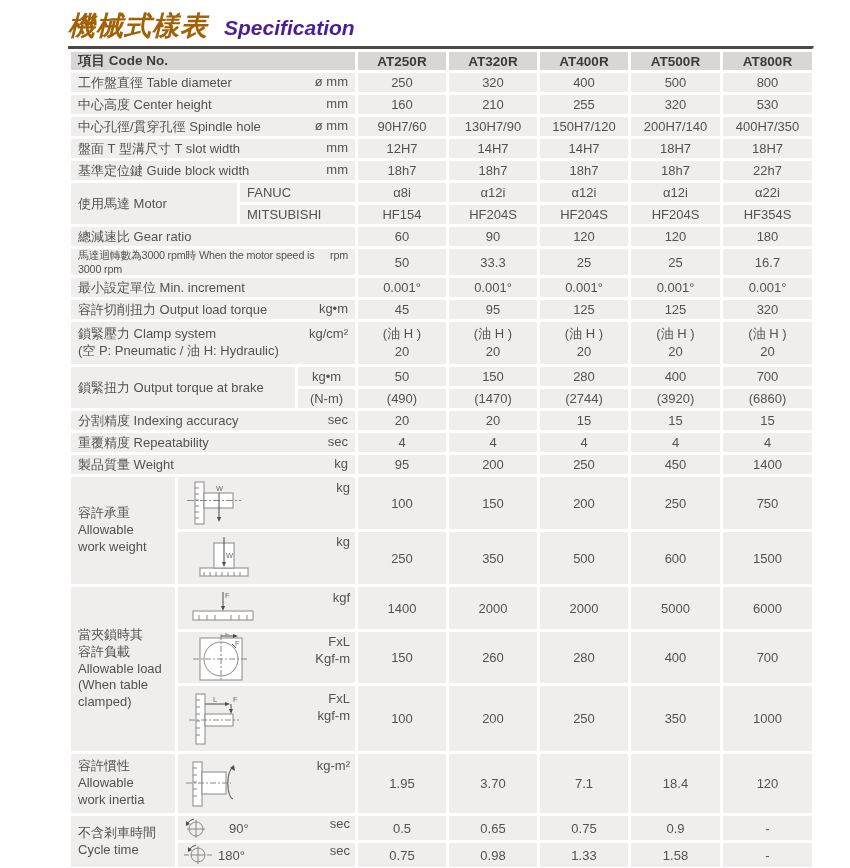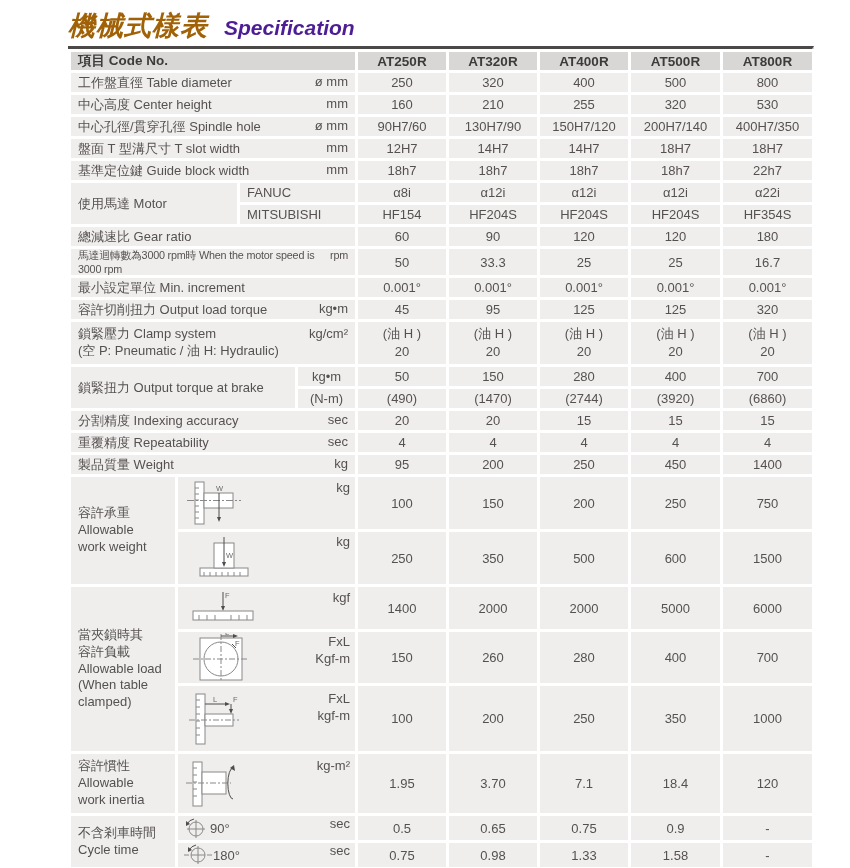--- a/index.html
+++ b/index.html
@@ -488,21 +488,21 @@
       <td class="val">7.1</td>
       <td class="val">18.4</td>
       <td class="val">120</td>
     </tr>
 
     <tr>
       <td class="lbl pre" rowspan="2">不含剎車時間
 Cycle time</td>
       <td class="mid" colspan="3" style="height:24px;">
               <div class="flexcell">
-        <span style="display:flex;align-items:center;gap:1px;">
+        <span style="display:flex;align-items:center;gap:20px;">
           <span class="diagram">
             <svg width="26" height="24" viewBox="0 0 26 24">
               <circle class="dstroke" cx="13" cy="13" r="7"></circle>
               <line class="dstroke" x1="13" y1="4" x2="13" y2="22"></line>
               <line class="dstroke" x1="4" y1="13" x2="22" y2="13"></line>
               <path class="darrow" d="M 4 8 A 10 10 0 0 1 11 3"></path>
               <polygon class="dhead" points="3,10 3,5 7,8"></polygon>
             </svg>
           </span>
           <span>90°</span>
@@ -513,21 +513,21 @@
       <td class="val">0.5</td>
       <td class="val">0.65</td>
       <td class="val">0.75</td>
       <td class="val">0.9</td>
       <td class="val">-</td>
     </tr>
 
     <tr>
       <td class="mid" colspan="3" style="height:22px;">
               <div class="flexcell">
-        <span style="display:flex;align-items:center;">
+        <span style="display:flex;align-items:center;gap:5px;">
           <span class="diagram">
             <svg width="30" height="24" viewBox="0 0 30 24">
               <line class="dstroke" x1="1" y1="12" x2="6" y2="12"></line>
               <circle class="dstroke" cx="15" cy="12" r="7"></circle>
               <line class="dstroke" x1="15" y1="3" x2="15" y2="21"></line>
               <line class="dstroke" x1="8" y1="12" x2="22" y2="12"></line>
               <line class="dstroke" x1="24" y1="12" x2="29" y2="12"></line>
               <path class="darrow" d="M 6 7 A 11 11 0 0 1 13 2"></path>
               <polygon class="dhead" points="5,9 5,4 9,7"></polygon>
             </svg>

